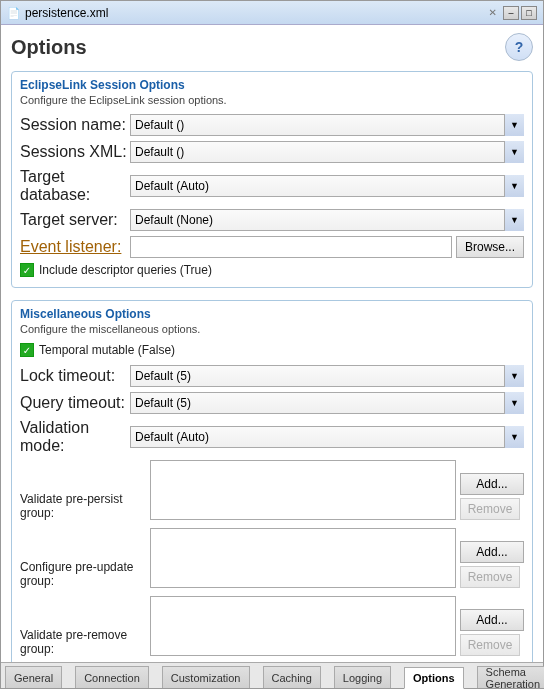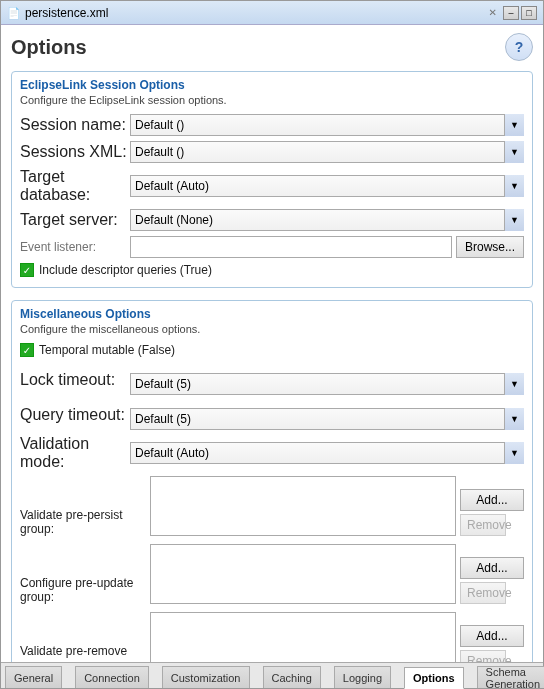--- a/index.html
+++ b/index.html
@@ -108,22 +108,23 @@
       margin-bottom: 5px;
     }
     .form-label {
       width: 110px;
       font-size: 16px;
       color: #222;
       flex-shrink: 0;
     }
     .form-label-link {
       width: 110px;
-      font-size: 12px;
-      color: #737373;
+      font-size: 16px;
+      color: #a16207;
+      text-decoration: underline;
       cursor: pointer;
       flex-shrink: 0;
     }
     .select-wrapper {
       flex: 1;
       position: relative;
       display: flex;
       align-items: flex-start;
     }
     .select-box {
@@ -145,21 +146,20 @@
       background: linear-gradient(to bottom, #dce6f5, #c5d3ea);
       border-left: 1px solid #aaa;
       display: flex;
       align-items: center;
       justify-content: center;
       pointer-events: none;
       font-size: 9px;
     }
     .select-small {
       width: 110px;
-      margin-top: 8px;
     }
     .text-input {
       flex: 1;
       height: 22px;
       border: 1px solid #aaa;
       padding: 0 4px;
       font-size: 12px;
       background: white;
     }
     .browse-btn {
@@ -215,21 +215,21 @@
       width: 64px;
       padding: 0 6px;
       background: linear-gradient(to bottom, #f5f5f5, #e0e0e0);
       border: 1px solid #aaa;
       font-size: 12px;
       cursor: pointer;
       text-align: center;
     }
     .group-btn-disabled {
       height: 22px;
-      width: 46px;
+      width: 60px;
       padding: 0 6px;
       background: linear-gradient(to bottom, #f5f5f5, #e8e8e8);
       border: 1px solid #ccc;
       font-size: 12px;
       color: #aaa;
       cursor: default;
       text-align: center;
     }
     .group-row {
       display: flex;

